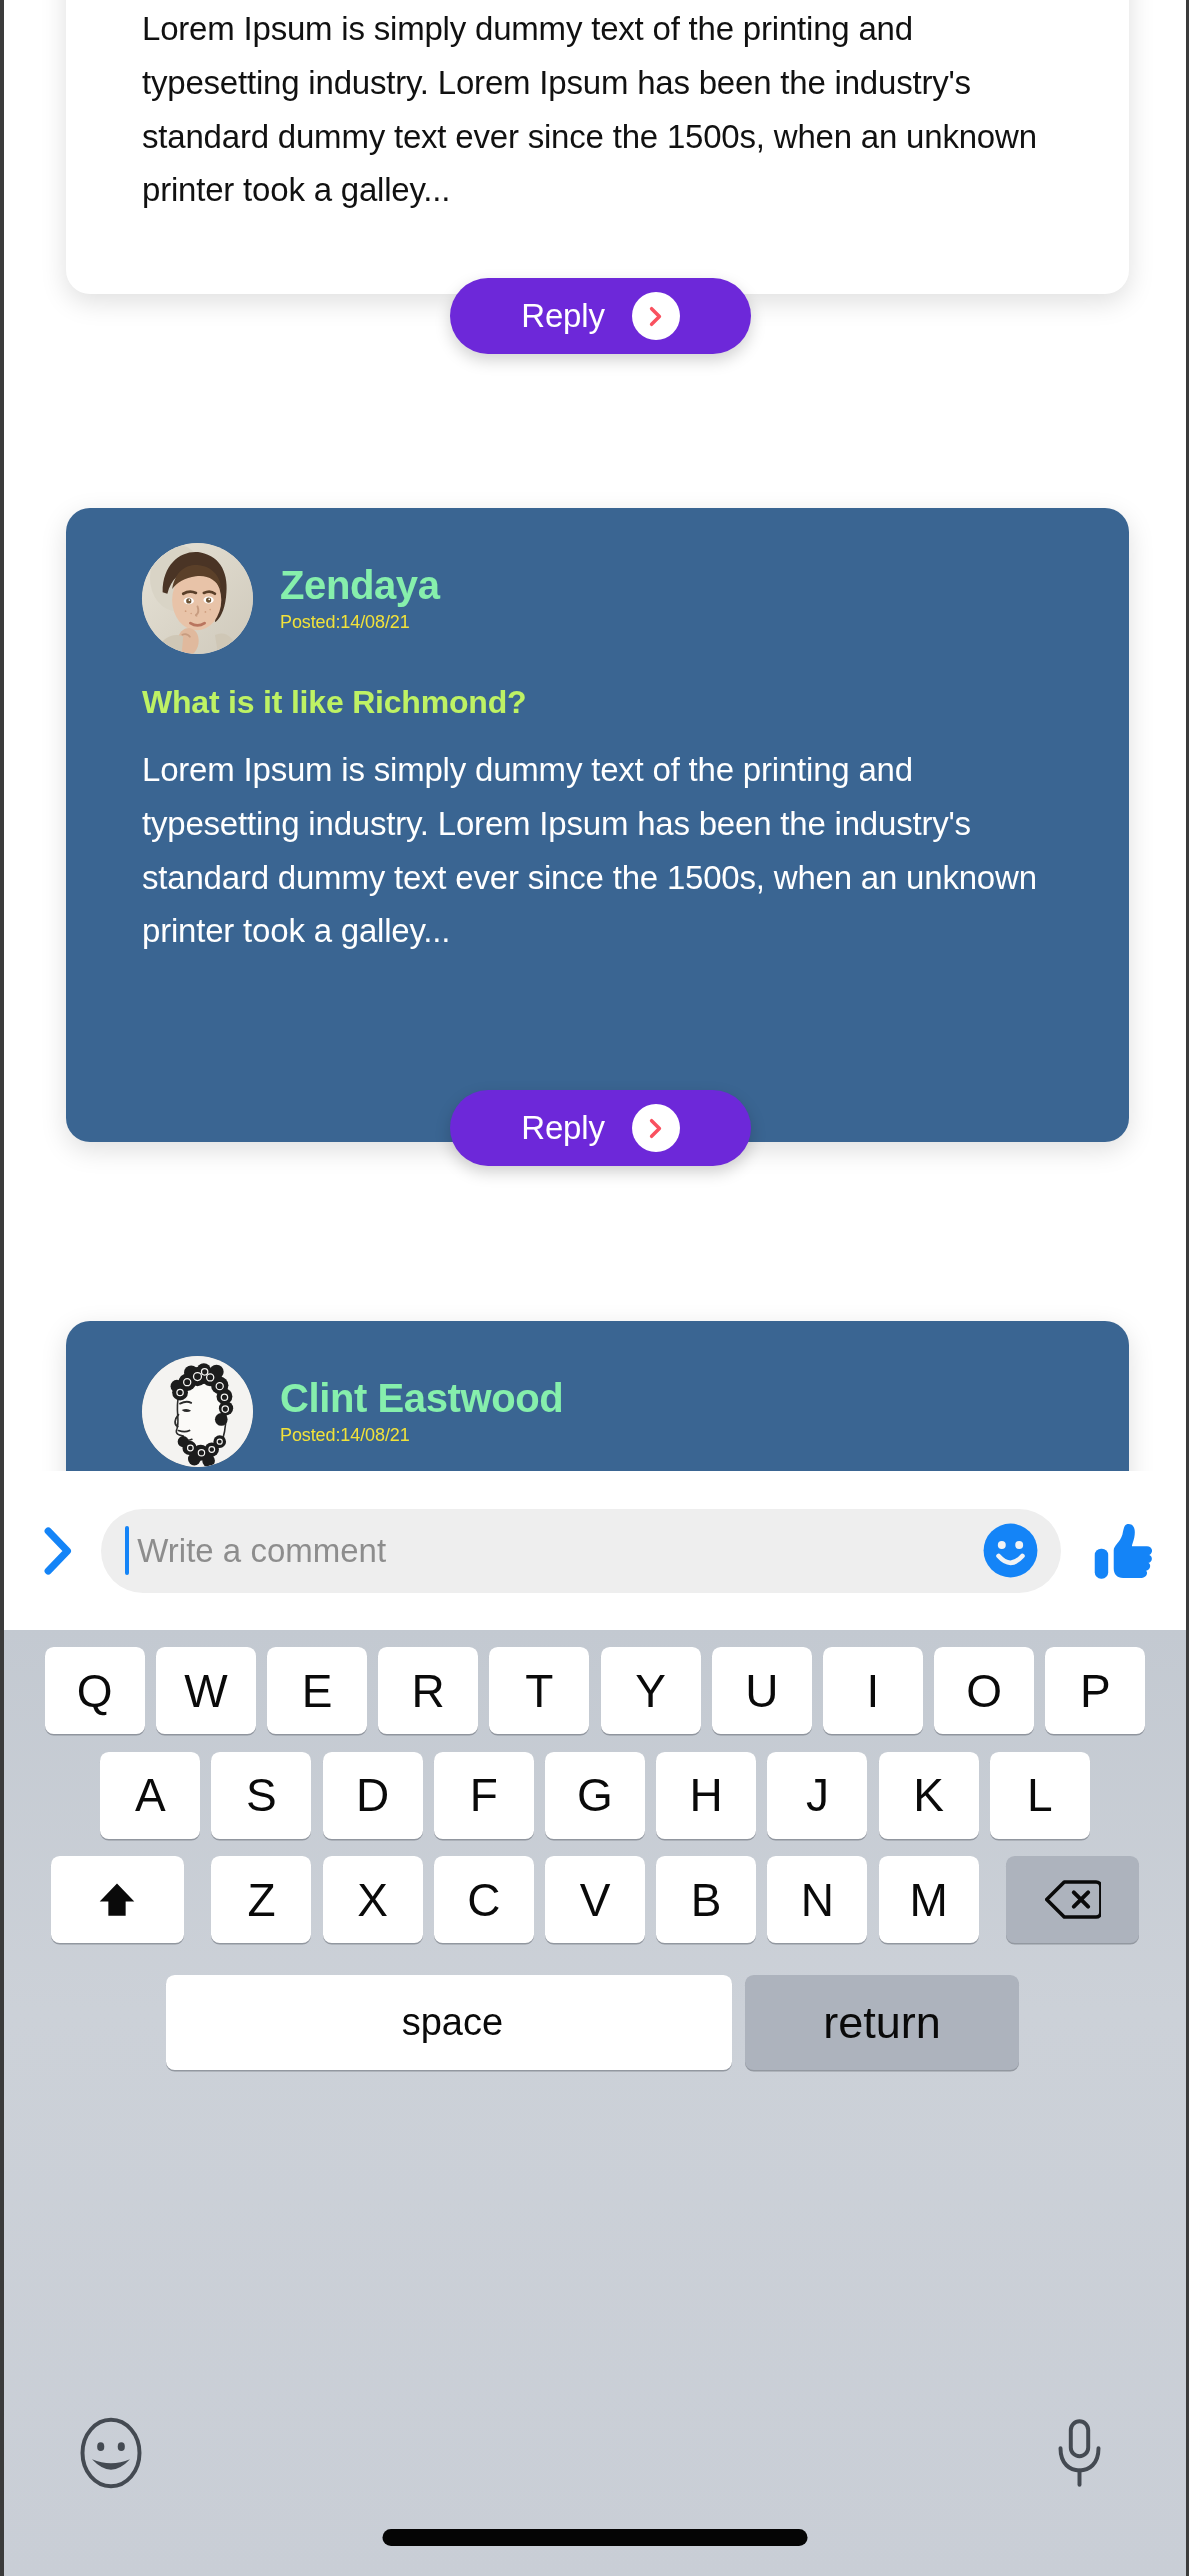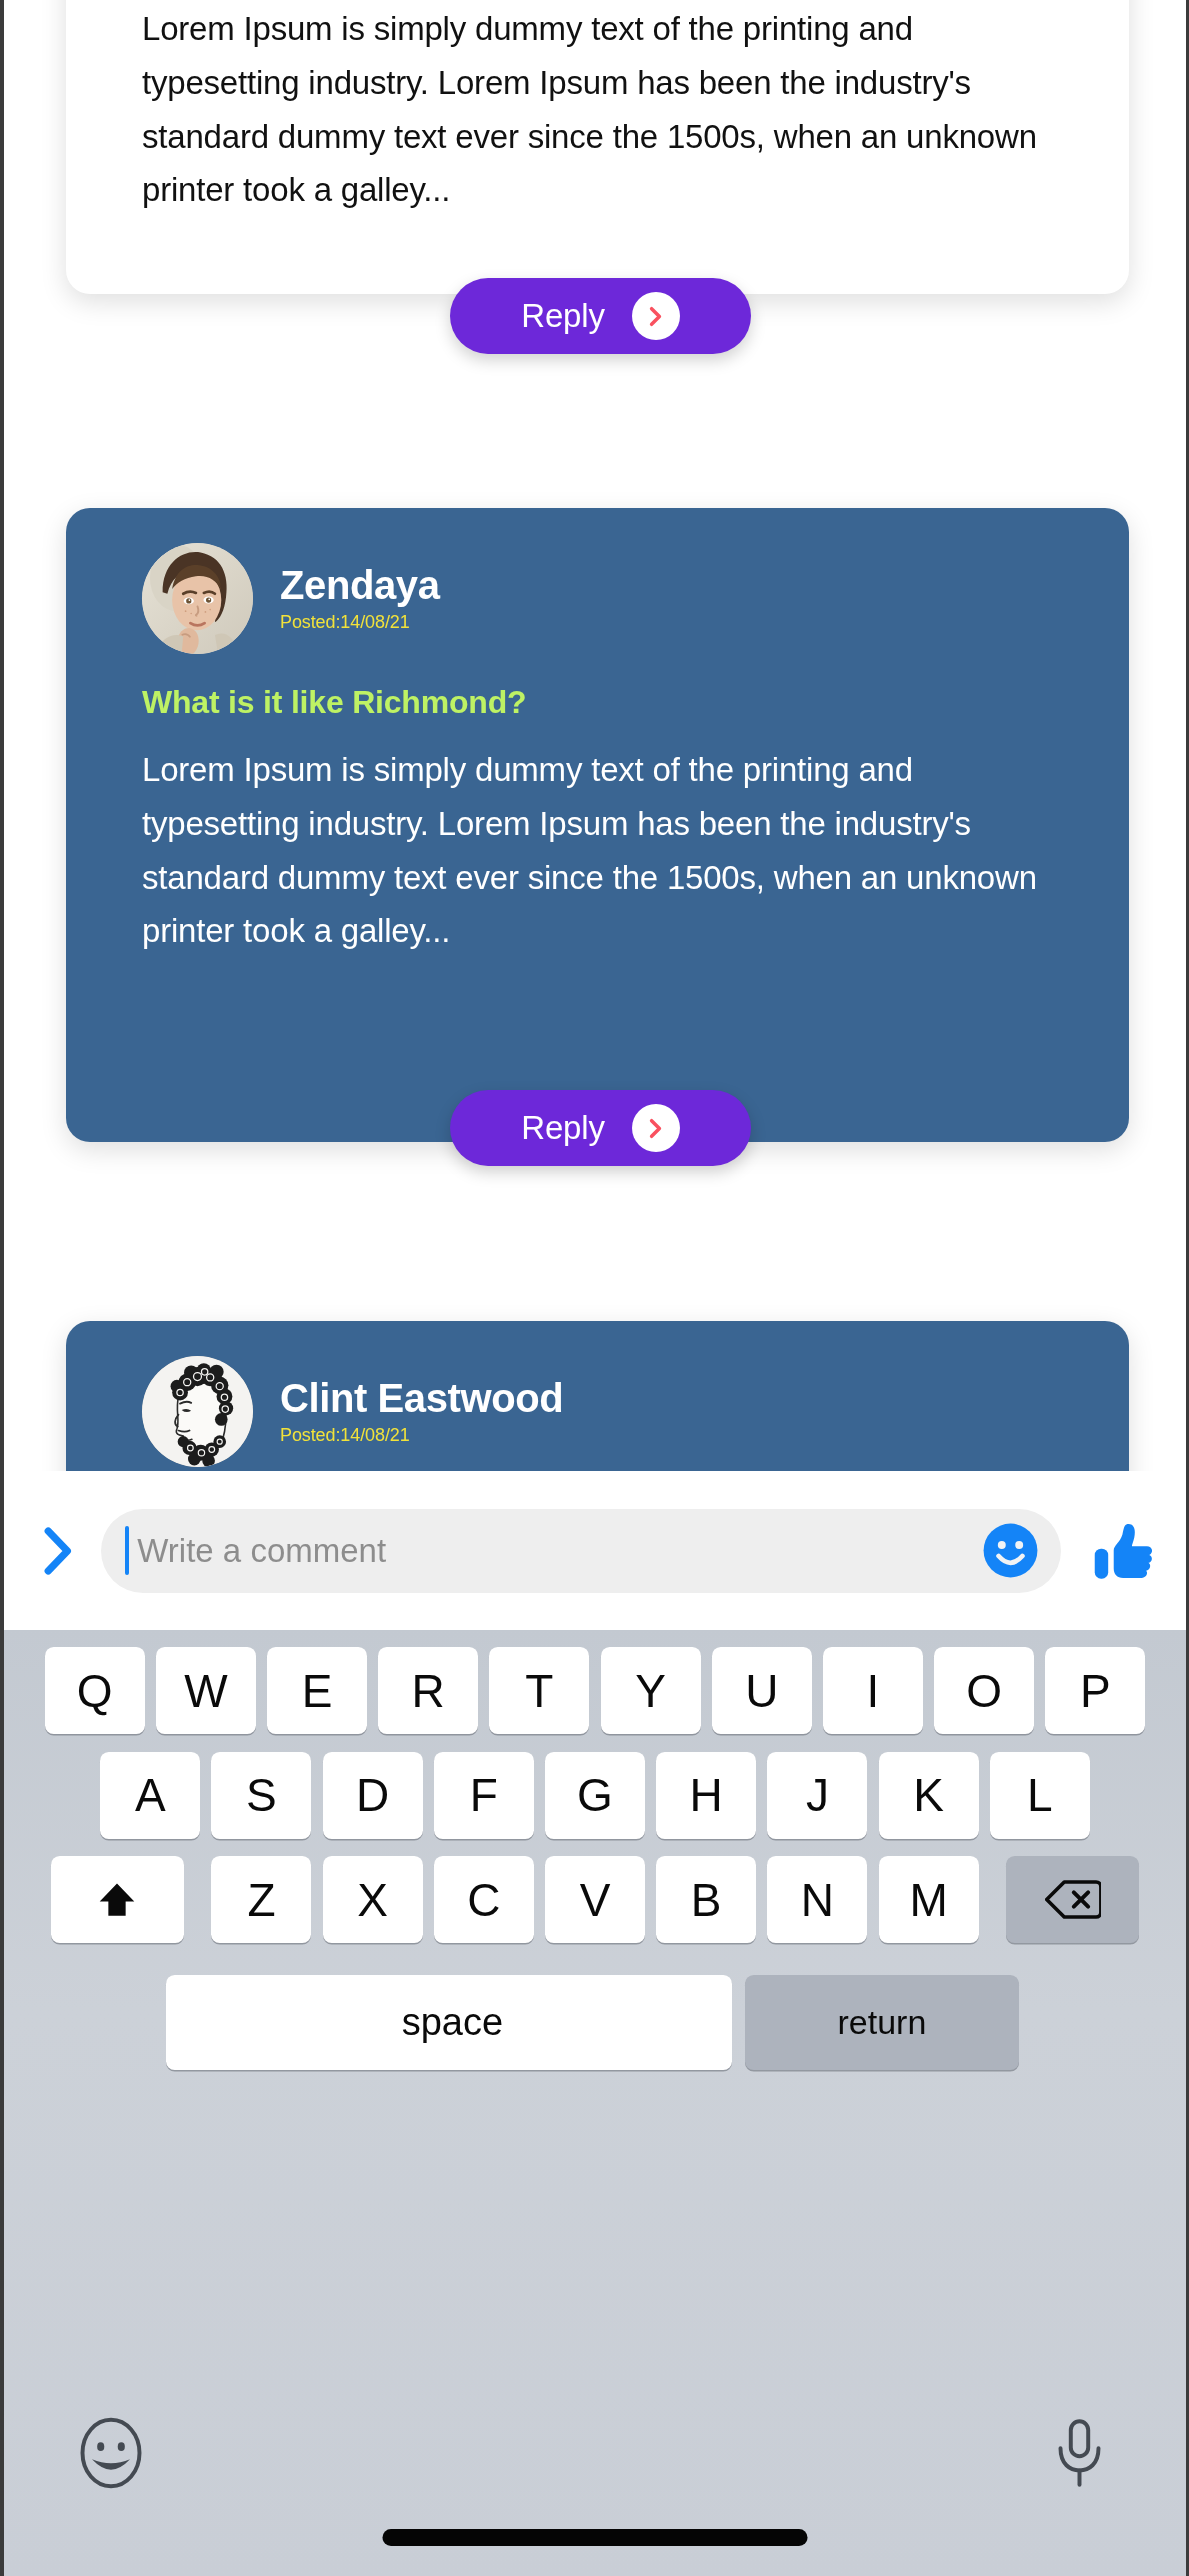--- a/index.html
+++ b/index.html
@@ -58,21 +58,21 @@
     flex: 0 0 111px;
     overflow: hidden;
     background: #d8d2c8;
     position: relative;
   }
   .avatar svg { display: block; width: 111px; height: 111px; }
   .post-ident { display: flex; flex-direction: column; gap: 4.8px; }
   .post-name {
     font-size: 40px;
     font-weight: bold;
-    color: #ffffff;
+    color: #86efac;
     letter-spacing: -0.4px;
     line-height: 1.08;
   }
   .post-date {
     font-size: 18px;
     color: #f2e23a;
     letter-spacing: -0.1px;
   }
   .post-title {
     font-size: 32px;
@@ -202,21 +202,21 @@
     background: #adb3bd !important;
     box-shadow: 0 1.6px 0 rgba(100,105,115,0.55);
   }
   #shift-key { width: 133px !important; margin-right: 22px !important; margin-left: 5.6px !important;
                background:#ffffff !important; }
   #backspace-key { width: 133px !important; margin-left: 22px !important; margin-right: 5.6px !important;
                background:#adb3bd !important; }
   #row4 { margin-top: 32px; }
   #num-key   { width: 262px; height: 95px; font-size: 38px; margin: 0 6.3px 0 11px; }
   #space-key { width: 566px; height: 95px; font-size: 38px; margin: 0 6.3px; background:#ffffff;padding-left:6px; }
-  #return-key{ width: 274px; height: 95px; font-size: 34px; margin: 0 11px 0 6.3px; }
+  #return-key{ width: 274px; height: 95px; font-size: 45px; margin: 0 11px 0 6.3px; }
 
   #kb-bottom {
     position: absolute;
     left: 0; right: 0; bottom: 0;
     height: 198px;
     display: flex;
     align-items: center;
     justify-content: space-between;
     padding: 0 63px;
   }

